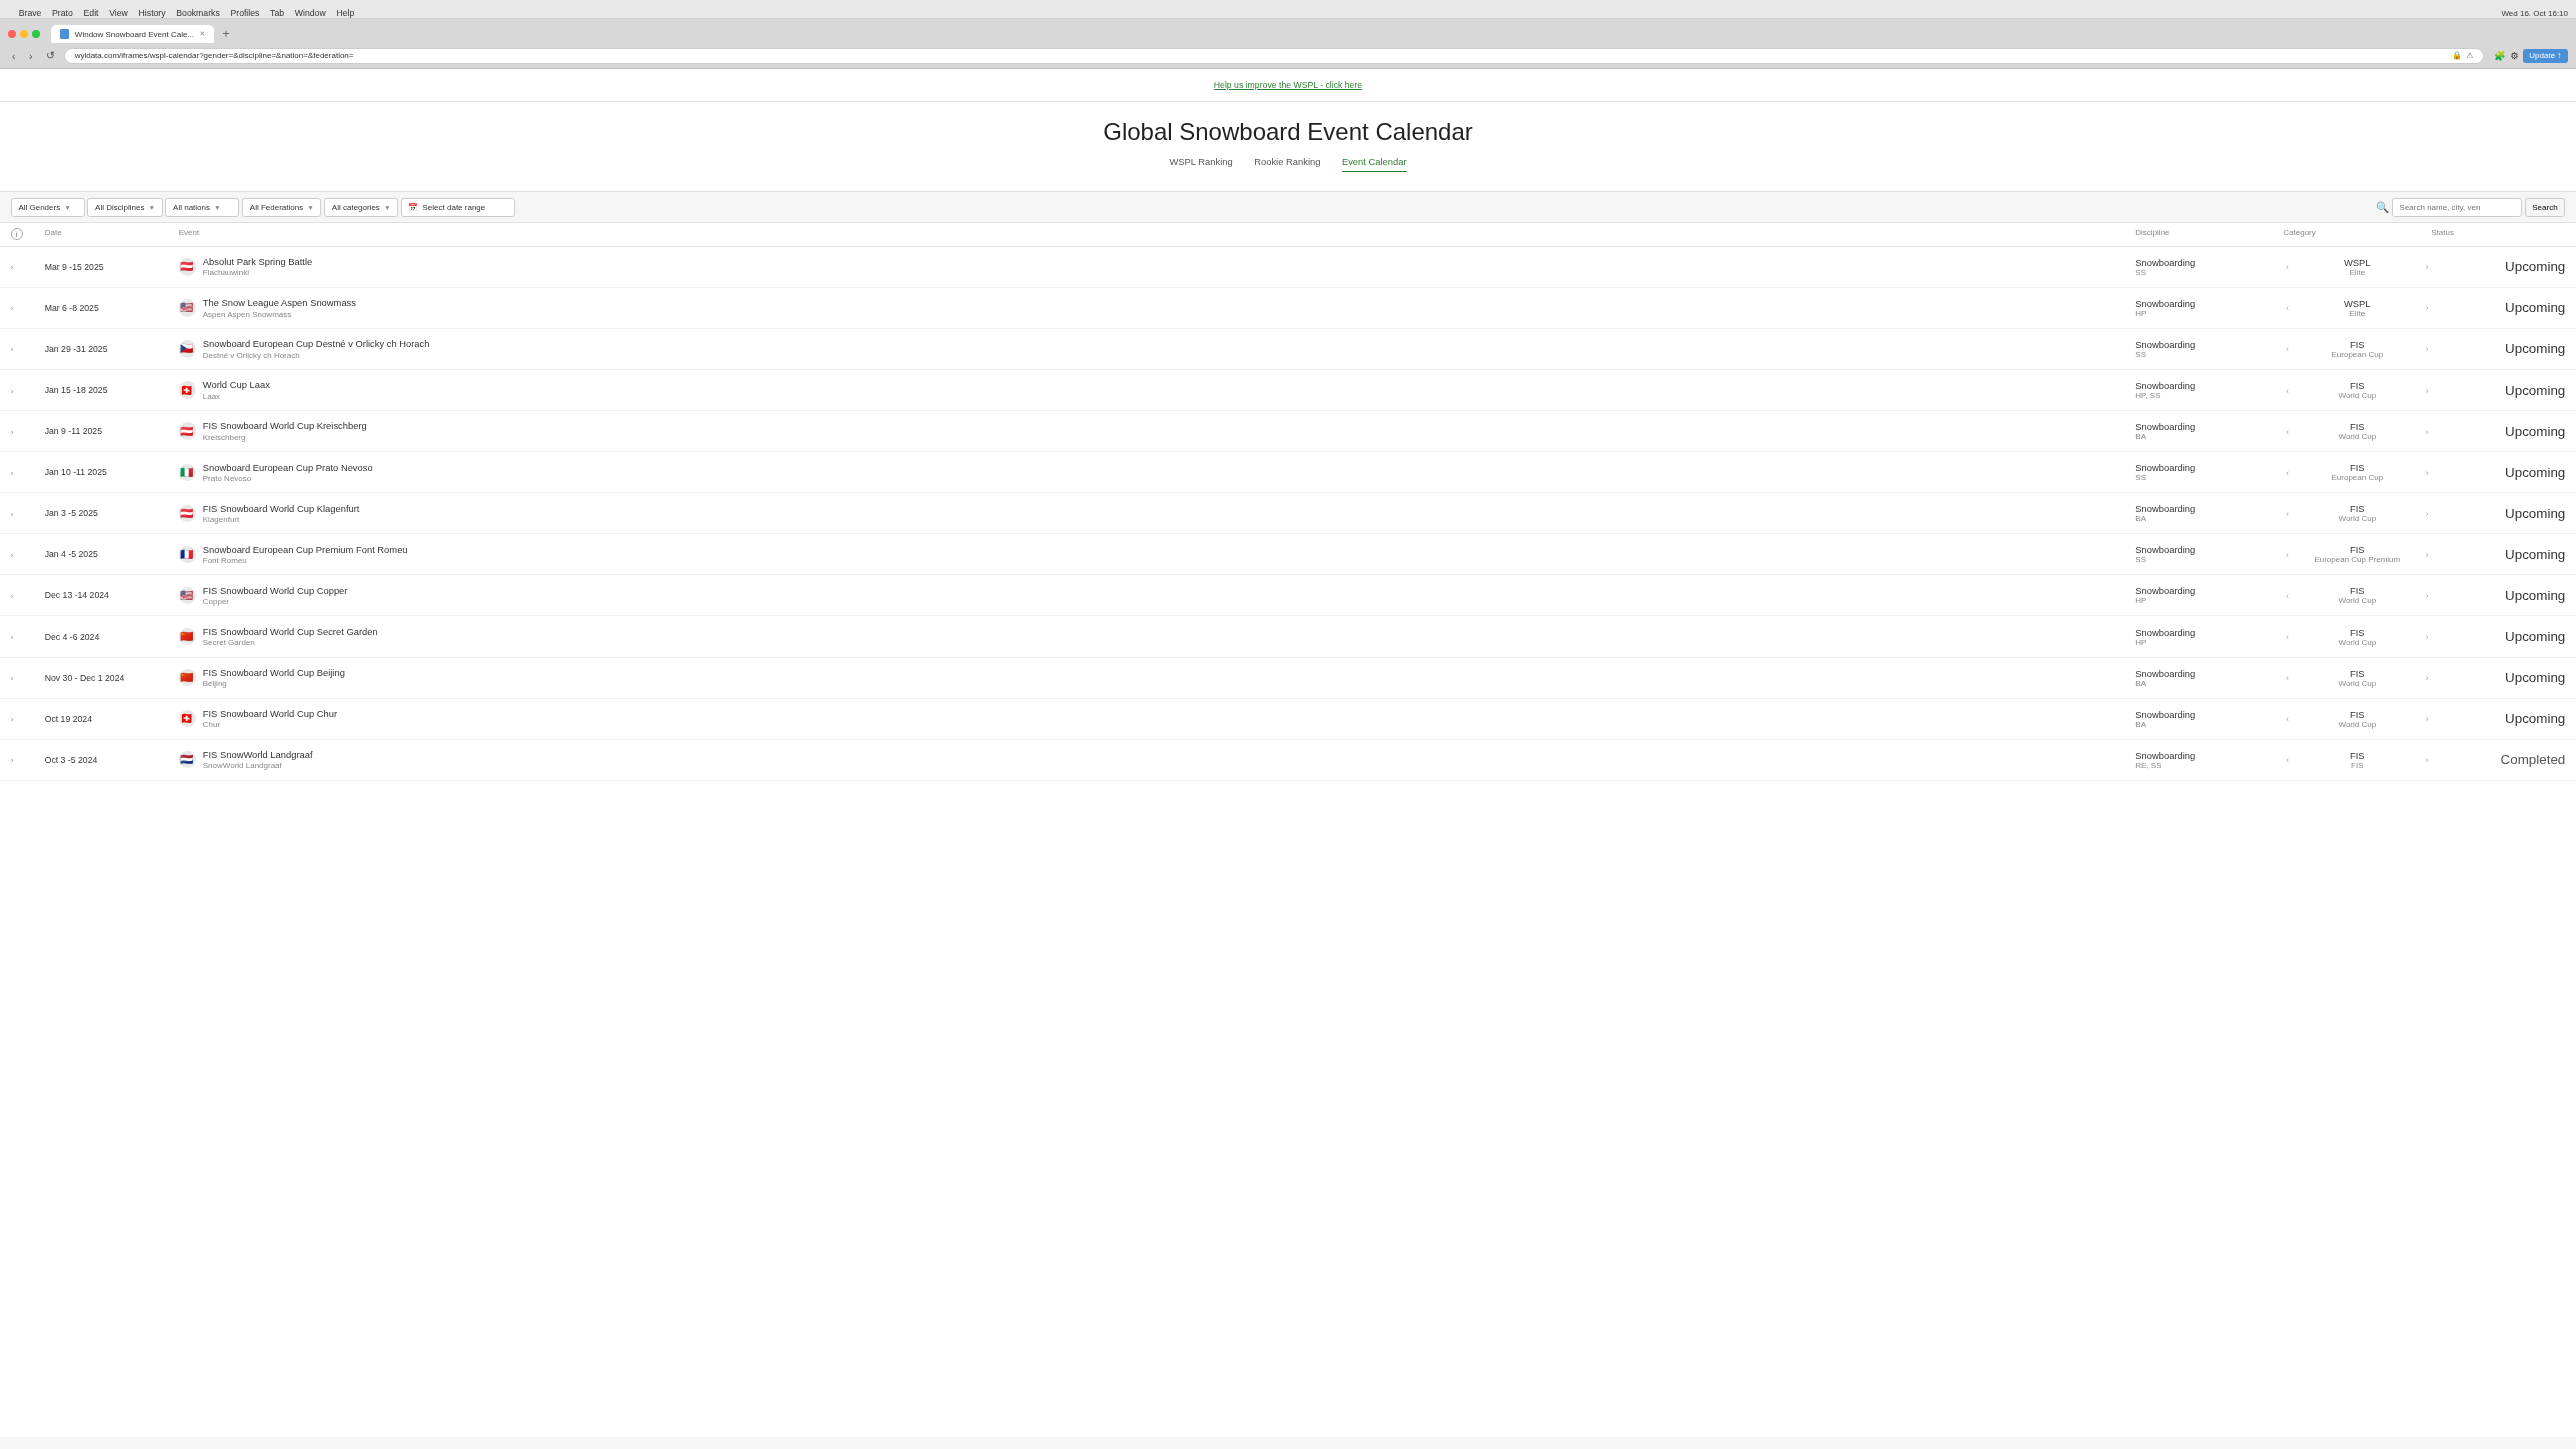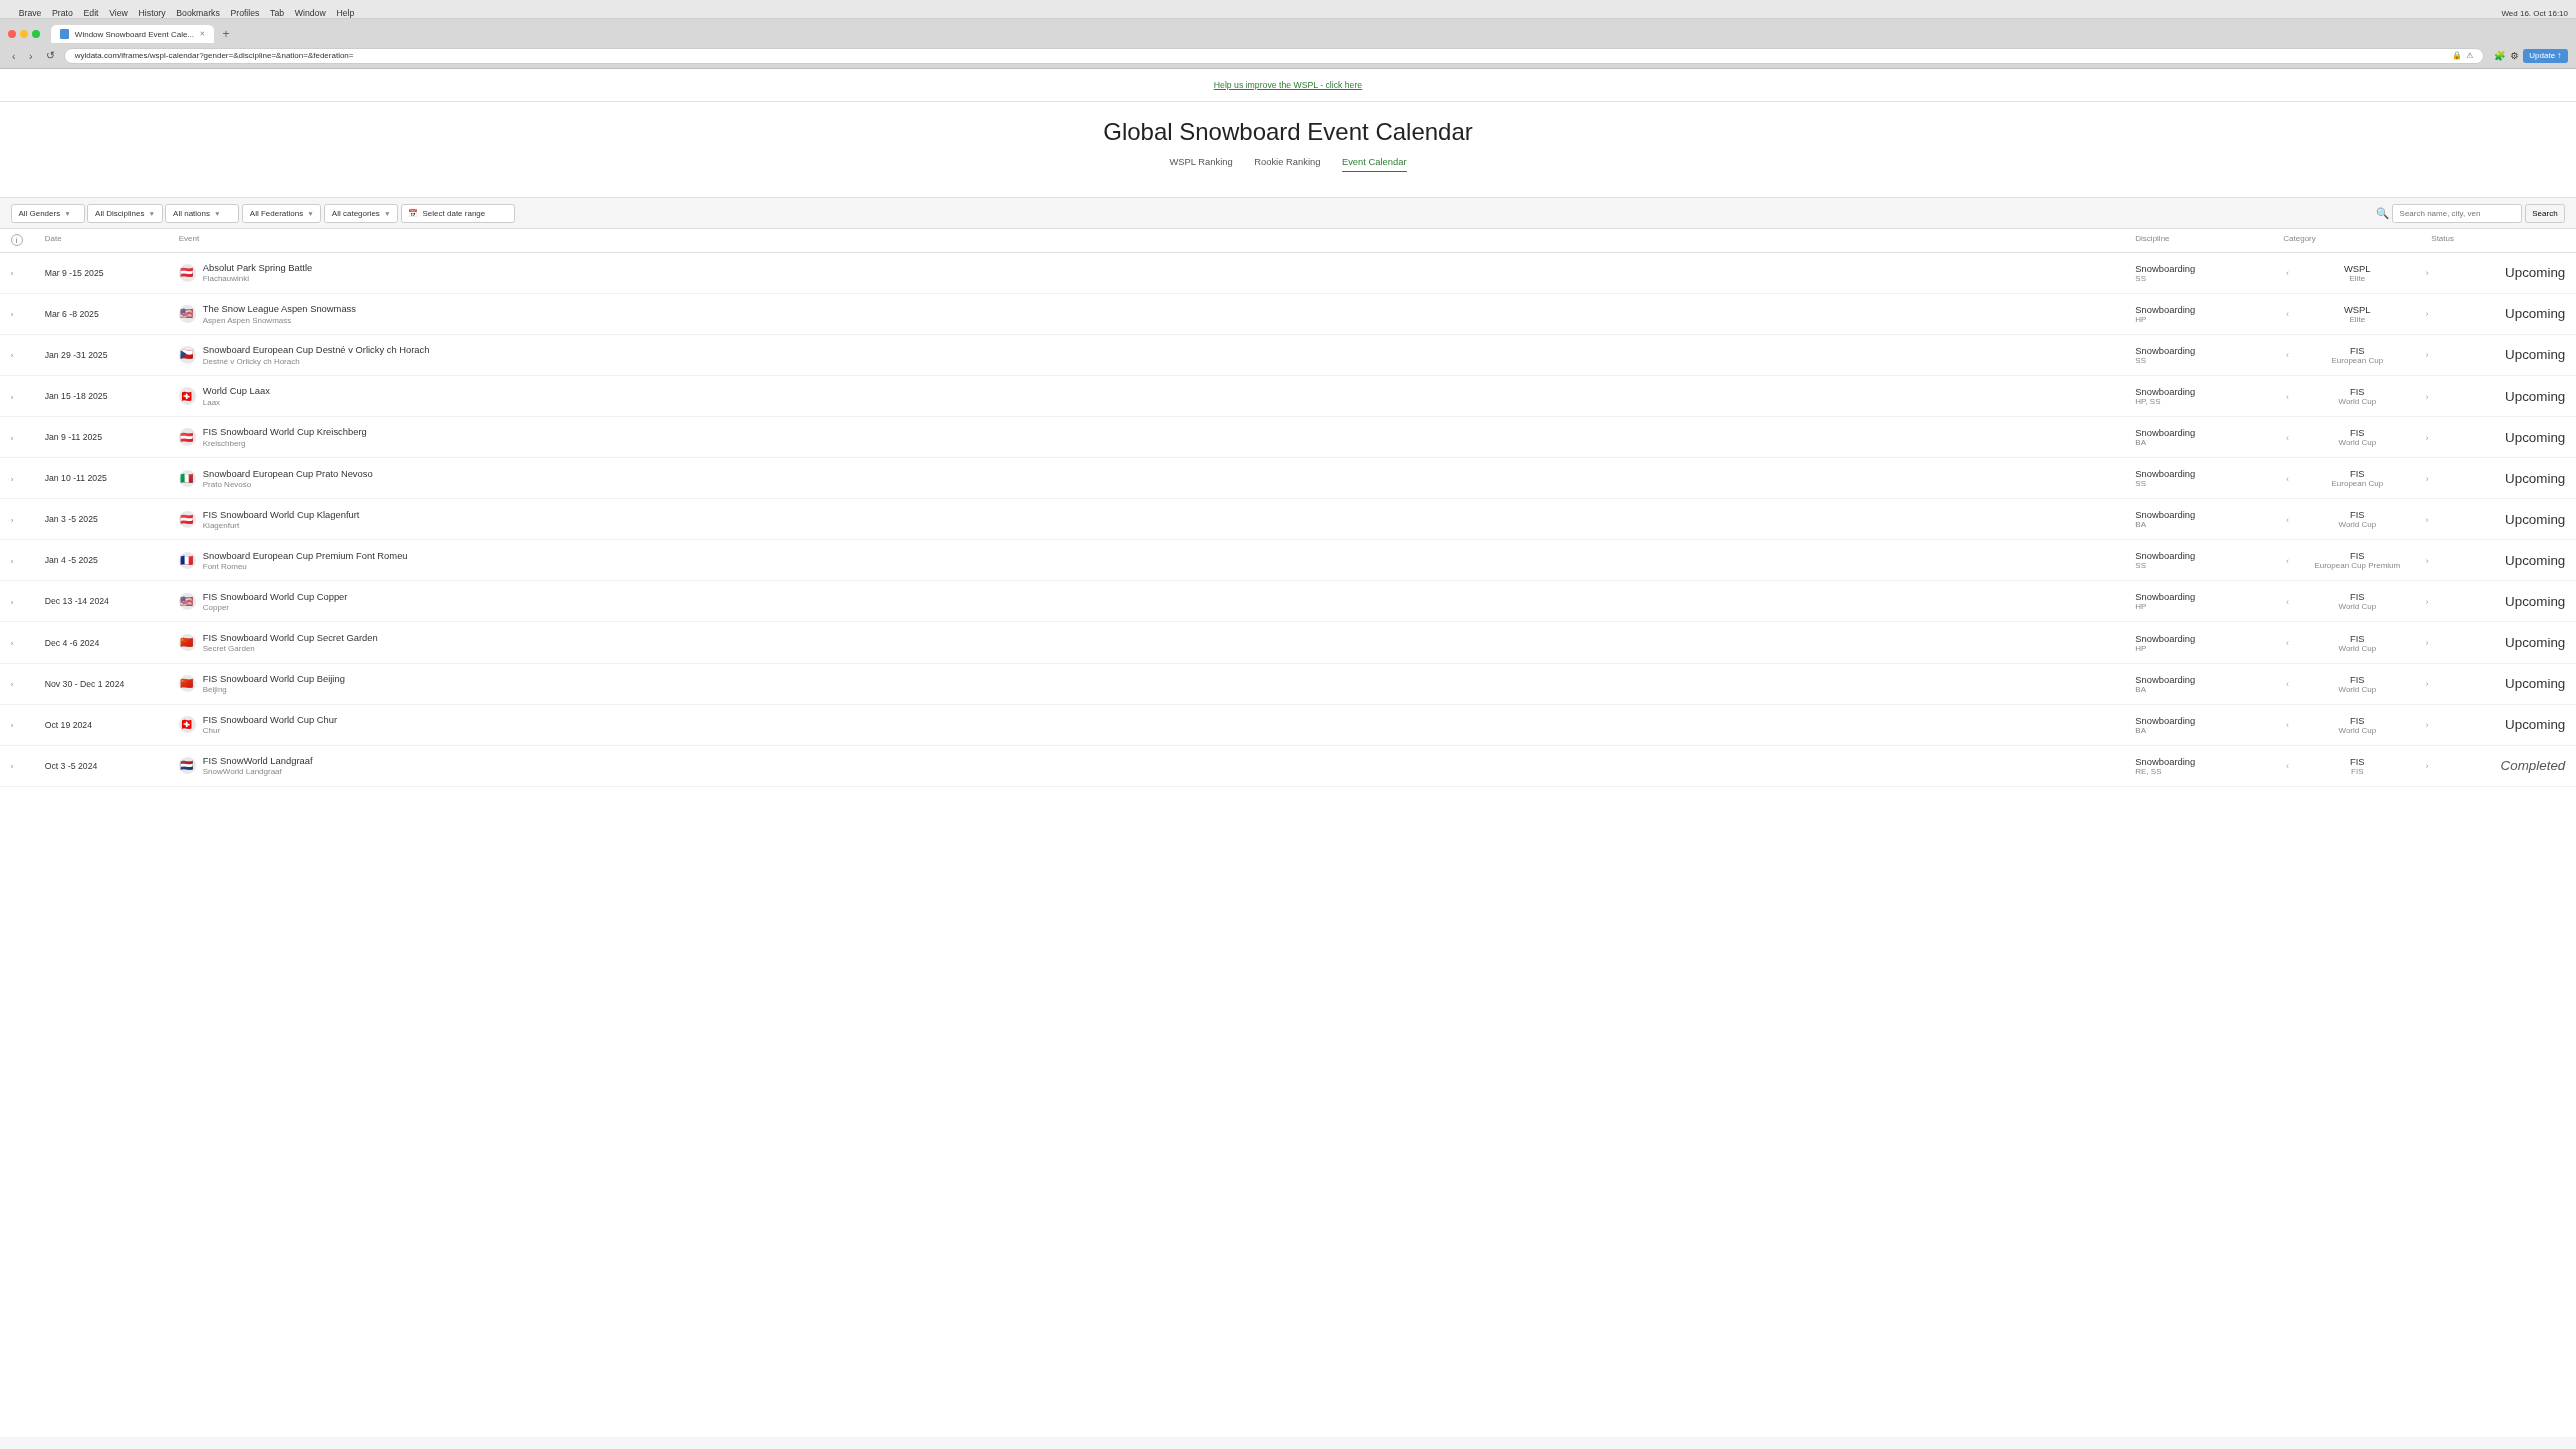--- a/index.html
+++ b/index.html
@@ -114,21 +114,21 @@
       font-size: 24px;
       font-weight: 500;
       color: #222;
       margin-bottom: 10px;
     }
 
     .nav-tabs {
       display: flex;
       justify-content: center;
       gap: 21.5px;
-      margin-bottom: 15px;
+      margin-bottom: 9px;
     }
     .nav-tab {
       font-size: 9.4px;
       color: #555;
       cursor: pointer;
       padding-bottom: 4px;
       border-bottom: 1.3px solid transparent;
     }
     .nav-tab.active {
       color: #2e7d32;
@@ -305,21 +305,21 @@
     .category-text { text-align: center; flex: 1; }
     .category-main { font-size: 9.4px; }
     .category-sub { font-size: 8px; color: #888; }
 
     .status-cell {
       font-size: 13.4px;
       font-weight: 500;
       color: #333;
       text-align: right;
     }
-    .status-completed { color: #555; font-style: italic; }
+    .status-completed { color: #555; }
   </style>
 </head>
 <body>
 
 <div class="mac-menubar">
   <span class="apple-icon"></span>
   <div class="menu-items">
     <span class="menu-item">Brave</span>
     <span class="menu-item">Prato</span>
     <span class="menu-item">Edit</span>

